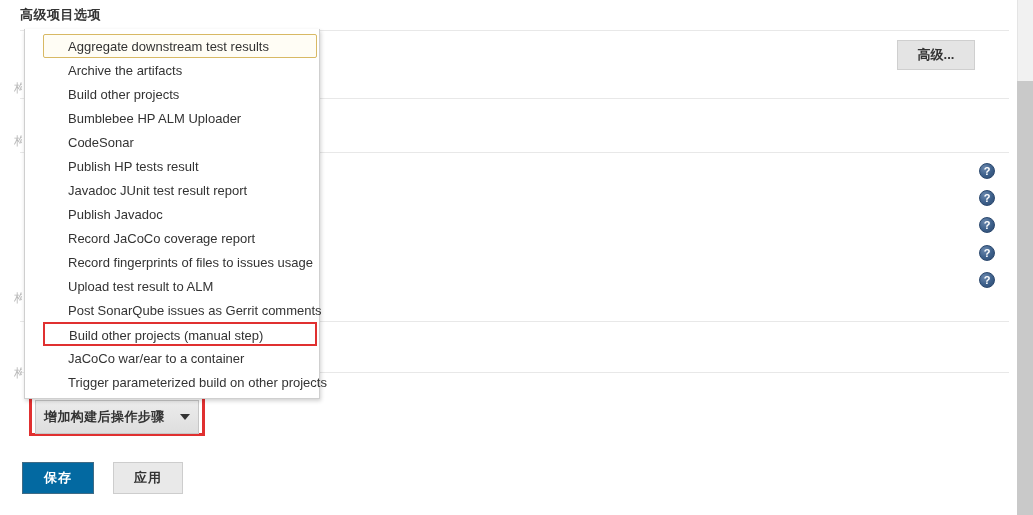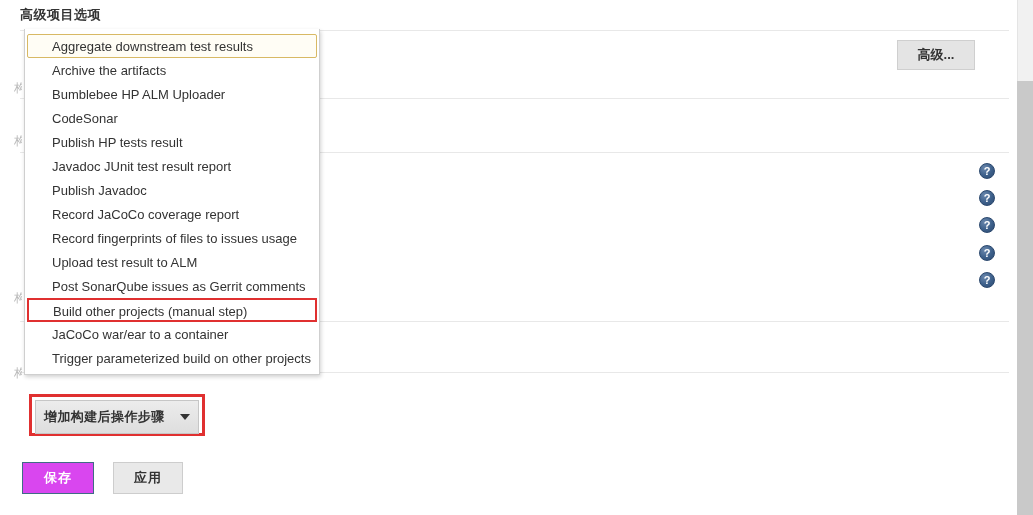--- a/index.html
+++ b/index.html
@@ -145,21 +145,21 @@
     border-top: 6px solid #333;
   }
 
   
   #save-button {
     position: absolute;
     left: 22px;
     top: 462px;
     width: 72px;
     height: 32px;
-    background: #d946ef;
+    background: #0369a1;
     border: 1px solid #406b85;
     color: #ffffff;
     font-size: 13px;
     font-weight: bold;
     cursor: pointer;
     font-family: "Liberation Sans", sans-serif;
     letter-spacing: 1px;
   }
   #apply-button {
     position: absolute;
@@ -181,21 +181,21 @@
   #dropdown-menu {
     position: absolute;
     left: 24px;
     top: 29px;
     width: 296px;
     background: #ffffff;
     border: 1px solid #cfcfcf;
     border-top: none;
     box-shadow: 1px 2px 4px rgba(0,0,0,0.18);
     box-sizing: border-box;
-    padding: 5px 0 4px 0;
+    padding: 5px 0 4px 16px;
     z-index: 30;
   }
   .menu-item {
     height: 24px;
     line-height: 24px;
     padding: 0 10px 0 24px;
     font-size: 13px;
     color: #333333;
     white-space: nowrap;
     cursor: pointer;
@@ -267,20 +267,21 @@
       <span id="postbuild-caret"></span>
     </div>
   </div>
 
   <button id="save-button">保存</button>
   <button id="apply-button">应用</button>
 
   <div id="dropdown-menu">
       <div class="menu-item selected">Aggregate downstream test results</div>
       <div class="menu-item">Archive the artifacts</div>
+      <div class="menu-item">Build other projects</div>
       <div class="menu-item">Bumblebee HP ALM Uploader</div>
       <div class="menu-item">CodeSonar</div>
       <div class="menu-item">Publish HP tests result</div>
       <div class="menu-item">Javadoc JUnit test result report</div>
       <div class="menu-item">Publish Javadoc</div>
       <div class="menu-item">Record JaCoCo coverage report</div>
       <div class="menu-item">Record fingerprints of files to issues usage</div>
       <div class="menu-item">Upload test result to ALM</div>
       <div class="menu-item">Post SonarQube issues as Gerrit comments</div>
       <div class="menu-item highlight-red">Build other projects (manual step)</div>

